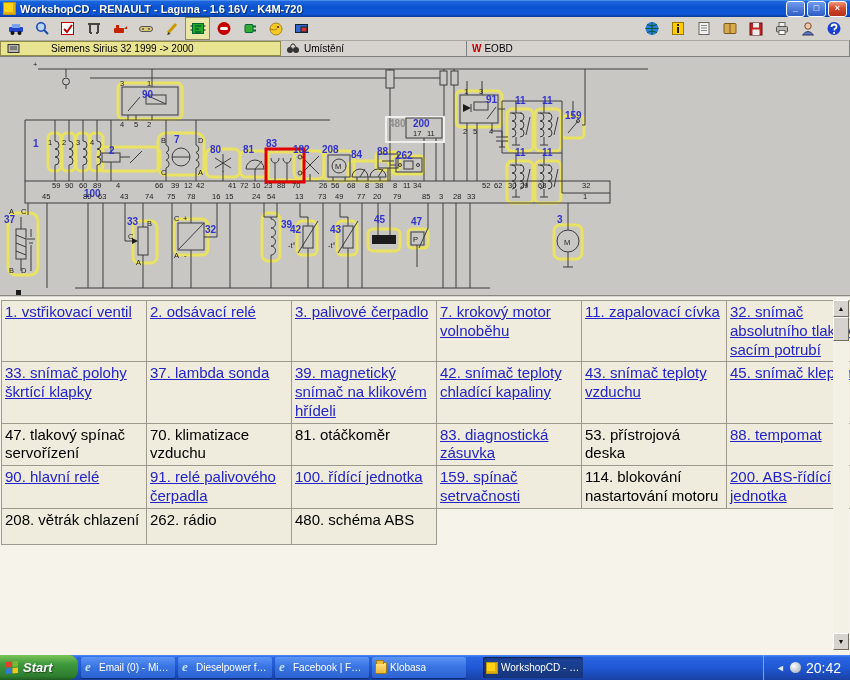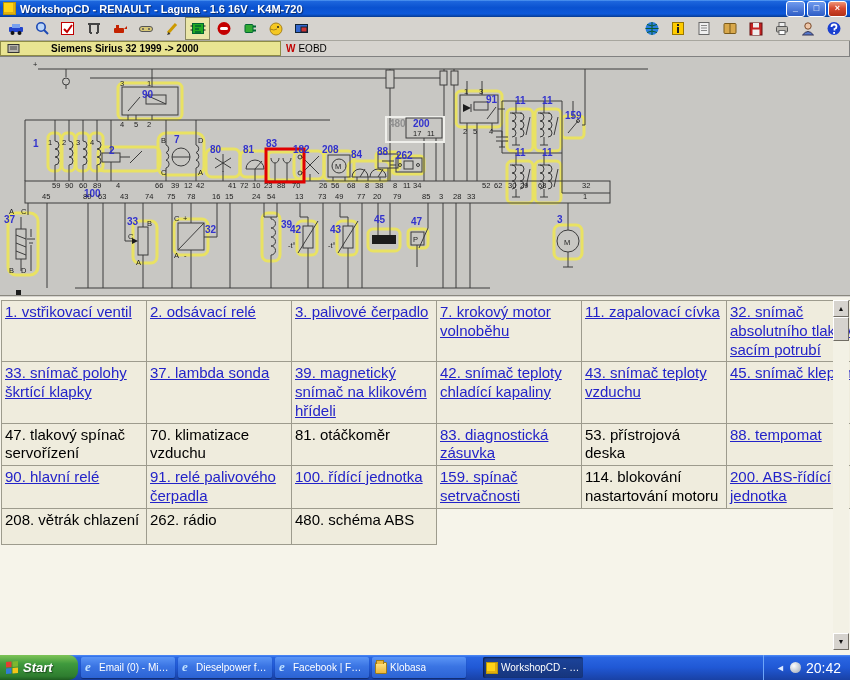--- a/index.html
+++ b/index.html
@@ -21,21 +21,21 @@
   .toolbar{position:absolute;top:17px;left:0;width:850px;height:24px;background:#d6d3ce;
     border-bottom:1px solid #a8a69e;display:flex;align-items:center;padding:0 3px;box-sizing:border-box;}
   .tbtn{width:23px;height:21px;display:flex;align-items:center;justify-content:center;margin-right:1px;border:1px solid transparent;}
   .tbtn.active{background:#eae6a8;border:1px solid #8a8860;}
   .toolbar .spacer{flex:1;}
 
   
   .tabbar{position:absolute;top:41px;left:0;width:850px;height:16px;display:flex;background:#d6d3ce;border-bottom:1px solid #808080;box-sizing:border-box;}
   .tab{display:flex;align-items:center;gap:4px;font-size:10px;padding:0 5px;border-right:1px solid #808080;box-sizing:border-box;color:#000;}
   .tab .tab-ic{display:inline-flex;width:14px;justify-content:center;}
-  .tab.active{background:#e9e492;font-weight:bold;border:1px solid #8f8c46;gap:31px;}
+  .tab.active{background:#e9e492;font-weight:normal;border:1px solid #8f8c46;gap:31px;}
   .tab-w1{width:281px;}.tab-w2{width:186px;}.tab-w3{width:200px;}.tab-w4{flex:1;}
   .eobd-badge{color:#c00000;font-weight:bold;font-size:10px;letter-spacing:-1px;}
 
   
   .diagram{position:absolute;top:57px;left:0;width:850px;height:239px;background:#c8c7c3;border-bottom:1px solid #8a887f;box-sizing:border-box;}
   .diagram svg{position:absolute;top:0;left:0;}
   .wire{stroke:#3c3c3c;stroke-width:1;fill:none;}
   .sym{stroke:#3c3c3c;stroke-width:1;fill:none;}
   .symf{stroke:#3c3c3c;stroke-width:1;fill:#c8c7c3;}
   .dark{fill:#1c1c1c;stroke:none;}
@@ -232,20 +232,30 @@
 
   <div class="tabbar">
     <div class="tab active tab-w1">
       <span class="tab-ic">
           <svg width="13" height="11">
             <rect x="1" y="1.5" width="11" height="8" fill="#b8b5ae" stroke="#333"></rect>
             <path d="M3,4 h7 M3,6 h7" stroke="#444"></path>
           </svg>
         </span>
       <span>Siemens Sirius 32 1999 -&gt; 2000</span>
+    </div>
+    <div class="tab tab-w2">
+      <span class="tab-ic">
+          <svg width="14" height="11">
+            <circle cx="4" cy="7" r="3" fill="#333"></circle>
+            <circle cx="10" cy="7" r="3" fill="#333"></circle>
+            <path d="M4,4 l2,-3 h2 l2,3" stroke="#333" fill="none"></path>
+          </svg>
+        </span>
+      <span>Umístění</span>
     </div>
     <div class="tab tab-w4">
       <span class="eobd-badge">W</span>
       <span>EOBD</span>
     </div>
   </div>
 
   <div class="diagram">
     <svg width="850" height="238">
 

